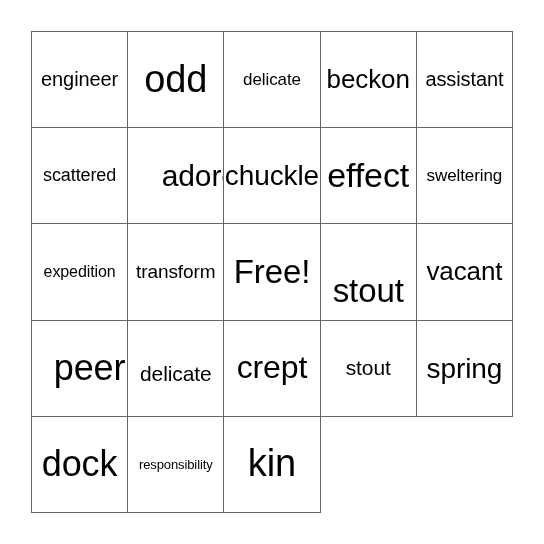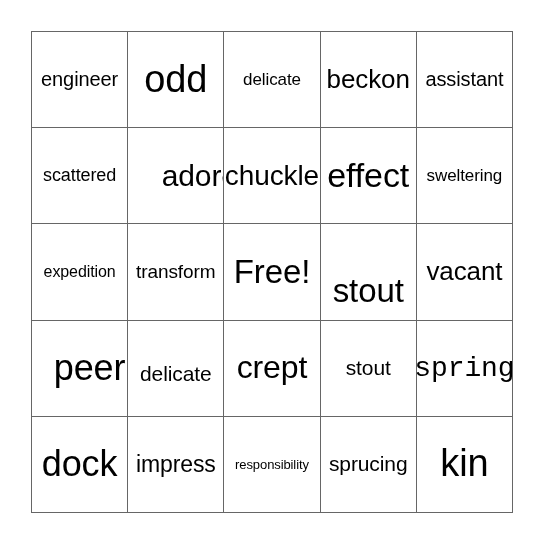--- a/index.html
+++ b/index.html
@@ -106,30 +106,24 @@
     <div class="bingo-cell">
       <span class="cell-text" style="font-size: 21px; margin-top: 12px;">delicate</span>
     </div>
     <div class="bingo-cell">
       <span class="cell-text" style="font-size: 32px;">crept</span>
     </div>
     <div class="bingo-cell">
       <span class="cell-text" style="font-size: 21px;">stout</span>
     </div>
     <div class="bingo-cell">
-      <span class="cell-text" style="font-size: 28px; font-family: Liberation Mono, monospace;">spring</span>
+      <span class="cell-text" style="font-size: 28px;">spring</span>
     </div>
     <div class="bingo-cell">
       <span class="cell-text" style="font-size: 36px;">dock</span>
     </div>
     <div class="bingo-cell">
-      <span class="cell-text" style="font-size: 23px;">impress</span>
-    </div>
-    <div class="bingo-cell">
       <span class="cell-text" style="font-size: 13px;">responsibility</span>
-    </div>
-    <div class="bingo-cell">
-      <span class="cell-text" style="font-size: 21px;">sprucing</span>
     </div>
     <div class="bingo-cell">
       <span class="cell-text" style="font-size: 38px;">kin</span>
     </div>
   </div>
 
 </body></html>

